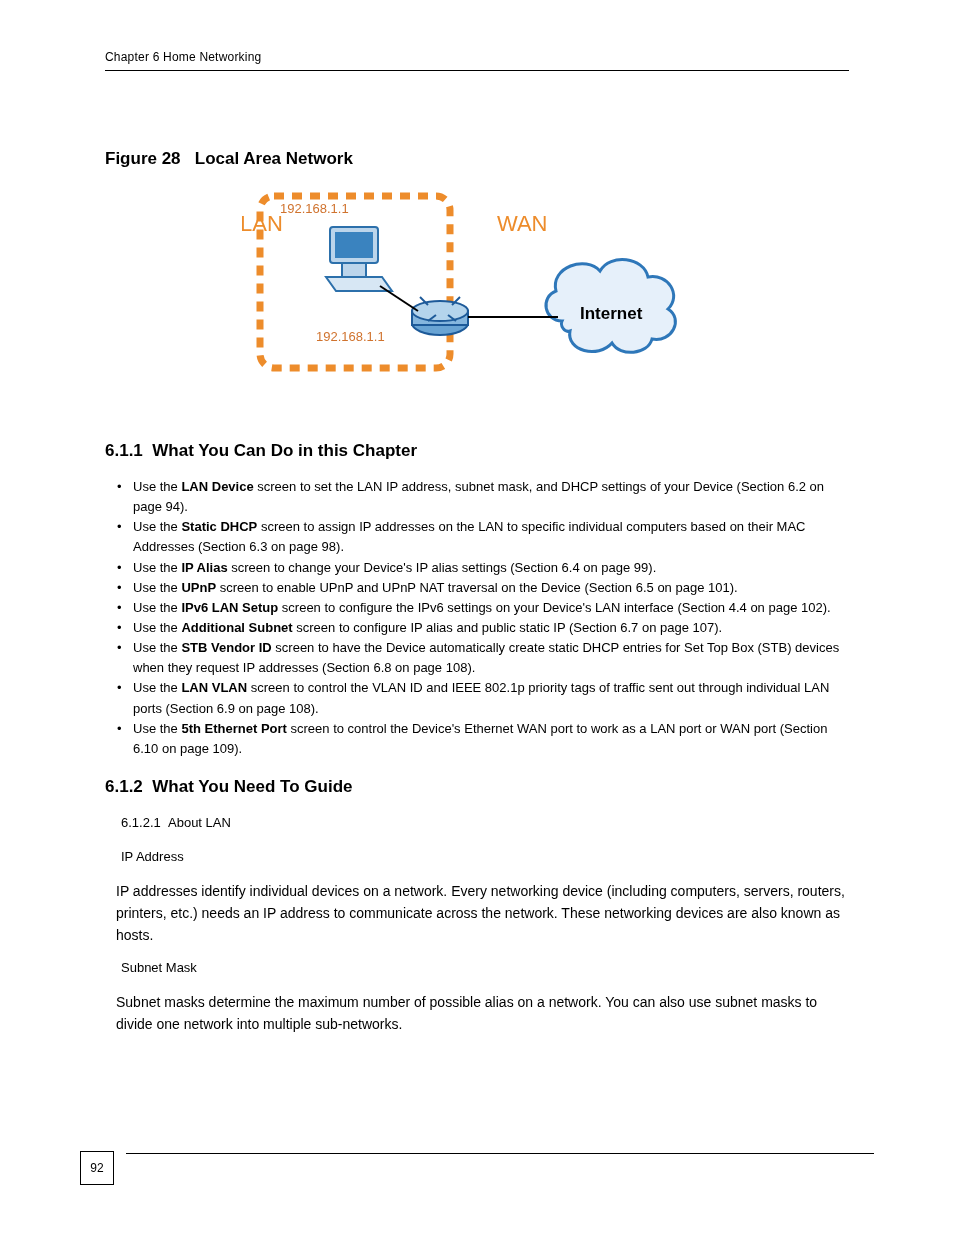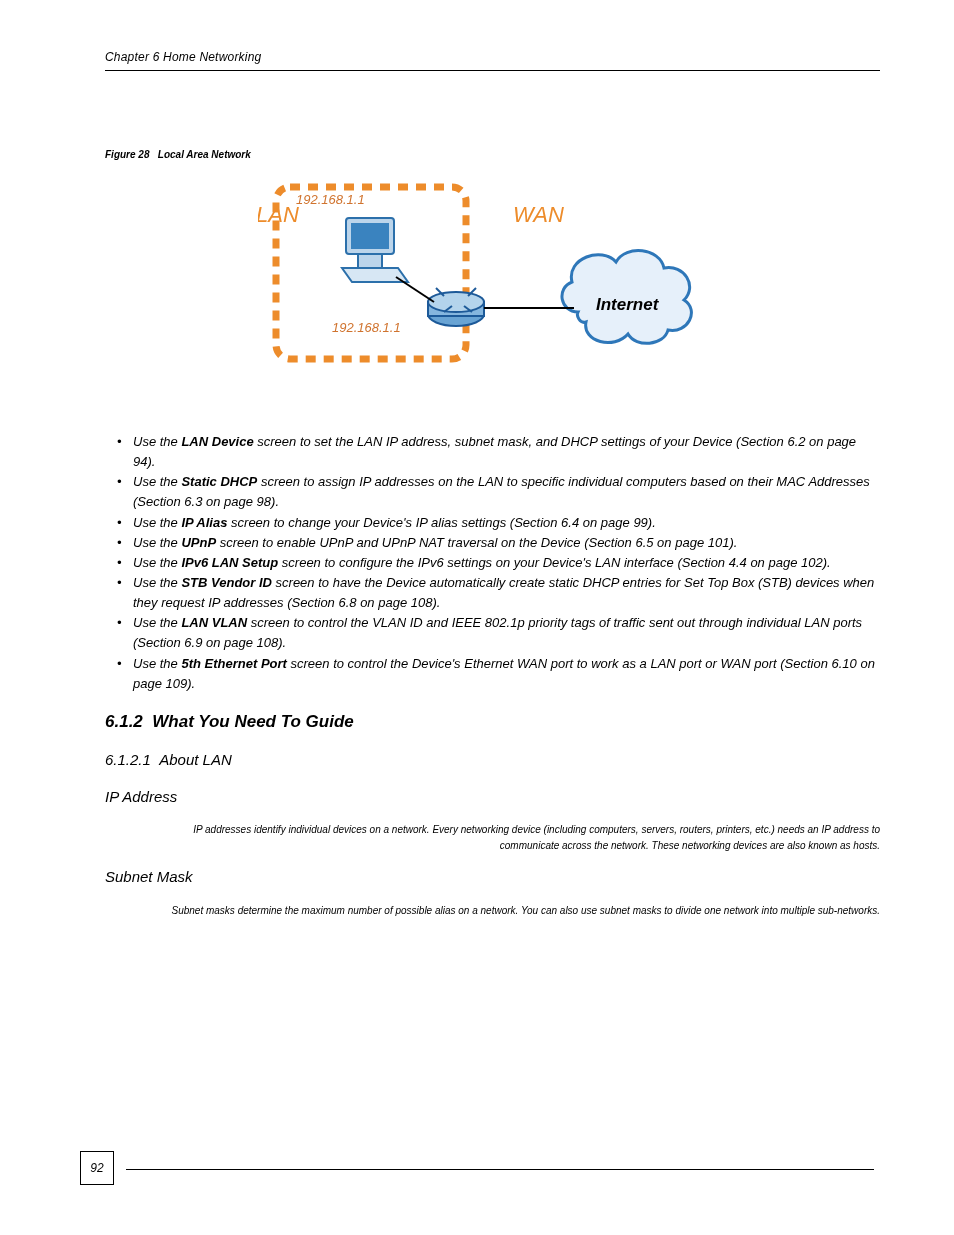--- a/index.html
+++ b/index.html
@@ -8,35 +8,34 @@
     background: #ffffff;
     font-family: Arial, Helvetica, sans-serif;
     color: #000;
     width: 954px;
   }
   .page {
     width: 954px;
     height: 1235px;
     position: relative;
     box-sizing: border-box;
-    padding: 50px 74px 0 105px;
-    font-style: italic;
+    padding: 50px 105px 0 105px;
   }
   .chapter-header {
     font-size: 12px;
     letter-spacing: 0.2px;
     margin-bottom: 6px;
   }
   hr.rule {
     border: none;
     border-top: 1px solid #000;
     margin: 0 0 28px 0;
   }
   .figure-caption {
-    font-size: 10px;
+    font-size: 17px;
     font-weight: bold;
     margin: 78px 0 12px 0;
   }
   .caption-num { font-weight: bold; }
   .diagram-wrap {
     width: 100%;
     display: flex;
     justify-content: center;
     margin-bottom: 60px;
   }
@@ -44,30 +43,29 @@
     width: 470px;
     height: 200px;
   }
   .section-heading {
     font-size: 17px;
     font-weight: bold;
     margin: 0 0 16px 0;
   }
   .secnum { font-weight: bold; }
   p.body {
-    font-size: 15px;
+    font-size: 13px;
     line-height: 1.55;
-    margin: 0 0 14px 0;
+    margin: 0 0 14px 16px;
   }
   .indent-note {
-    font-size: 10px;
+    font-size: 14px;
     line-height: 1.55;
-    margin-left: 28px;
+    margin-left: 11px;
     margin-bottom: 12px;
-    text-align: right;
   }
   .bullet-list {
     margin: 0 0 18px 0;
     padding: 0;
     list-style: none;
   }
   .bullet-list li {
     font-size: 13px;
     line-height: 1.55;
     padding-left: 28px;
@@ -80,21 +78,21 @@
     top: 0;
   }
   .page-footer {
     position: absolute;
     left: 80px;
     bottom: 50px;
     width: 794px;
   }
   .footer-row {
     display: flex;
-    align-items: center;
+    align-items: flex-start;
     gap: 12px;
   }
   .page-num-box {
     border: 1px solid #000;
     width: 32px;
     height: 32px;
     display: flex;
     align-items: center;
     justify-content: center;
     font-size: 12px;
@@ -163,27 +161,31 @@
                  c-14 16 -46 8 -42 -12
                  c-6 2 -10 -6 -8 -10 Z" fill="#e6f0fa" stroke="#2e77b9" stroke-width="3"></path>
         <text x="338" y="138" font-family="Arial" font-size="17" font-weight="bold" fill="#000">Internet</text>
       </g>
 
       <line x1="138" y1="105" x2="176" y2="130" stroke="#000" stroke-width="2"></line>
       <line x1="226" y1="136" x2="316" y2="136" stroke="#000" stroke-width="2"></line>
     </svg>
   </div>
 
+  <div class="section-heading">
+    <span class="secnum">6.1.1</span>&nbsp;&nbsp;<span>What You Can Do in this Chapter</span>
+  </div>
 
   <ul class="bullet-list">
     <li><span>Use the </span><b>LAN Device</b><span> screen to set the LAN IP address, subnet mask, and DHCP settings of your Device (Section 6.2 on page 94).</span></li>
     <li><span>Use the </span><b>Static DHCP</b><span> screen to assign IP addresses on the LAN to specific individual computers based on their MAC Addresses (Section 6.3 on page 98).</span></li>
     <li><span>Use the </span><b>IP Alias</b><span> screen to change your Device's IP alias settings (Section 6.4 on page 99).</span></li>
     <li><span>Use the </span><b>UPnP</b><span> screen to enable UPnP and UPnP NAT traversal on the Device (Section 6.5 on page 101).</span></li>
     <li><span>Use the </span><b>IPv6 LAN Setup</b><span> screen to configure the IPv6 settings on your Device's LAN interface (Section 4.4 on page 102).</span></li>
+    <li><span>Use the </span><b>Additional Subnet</b><span> screen to configure IP alias and public static IP (Section 6.7 on page 107).</span></li>
     <li><span>Use the </span><b>STB Vendor ID</b><span> screen to have the Device automatically create static DHCP entries for Set Top Box (STB) devices when they request IP addresses (Section 6.8 on page 108).</span></li>
     <li><span>Use the </span><b>LAN VLAN</b><span> screen to control the VLAN ID and IEEE 802.1p priority tags of traffic sent out through individual LAN ports (Section 6.9 on page 108).</span></li>
     <li><span>Use the </span><b>5th Ethernet Port</b><span> screen to control the Device's Ethernet WAN port to work as a LAN port or WAN port (Section 6.10 on page 109).</span></li>
   </ul>
 
   <div class="section-heading">
     <span class="secnum">6.1.2</span>&nbsp;&nbsp;<span>What You Need To Guide</span>
   </div>
 
   <p class="body">

